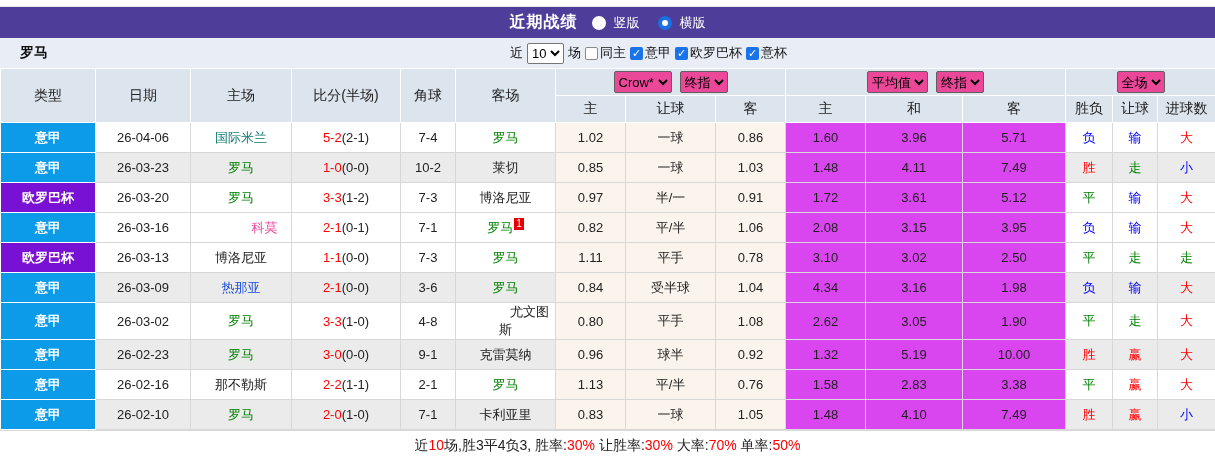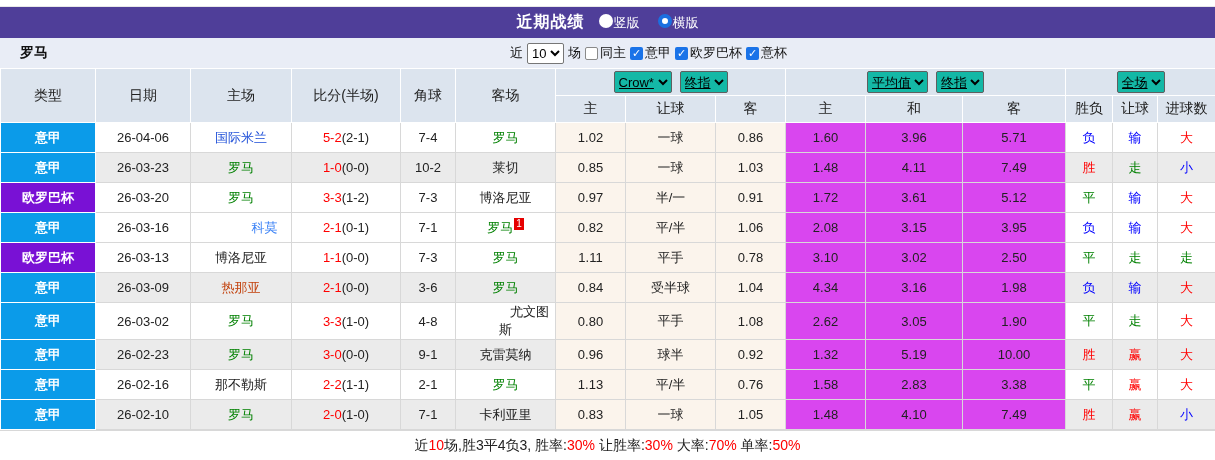--- a/index.html
+++ b/index.html
@@ -5,21 +5,21 @@
   * { box-sizing: border-box; margin: 0; padding: 0; }
   html, body { width: 1215px; height: 460px; overflow: hidden; background: #fff;
     font-family: "Liberation Sans", "DejaVu Sans", sans-serif; }
 
   .topbar { height: 7px; background: #ffffff; border-bottom: 1px solid #e8e8e8; }
 
   .titlebar { height: 31px; background: #4f3e99; display: flex; align-items: center;
     justify-content: center; color: #fff; gap: 14px; }
   .titlebar .title { font-size: 16px; font-weight: bold; letter-spacing: 1px; }
   .radio-group { display: flex; align-items: center; gap: 18px; font-size: 13px; }
-  .radio-item { display: flex; gap: 1px; cursor: pointer; }
+  .radio-item { display: flex; align-items: center; gap: 8px; cursor: pointer; }
   .radio-dot { width: 14px; height: 14px; border-radius: 50%; background: #fff; display: inline-block; }
   .radio-dot.checked { width: 14px; height: 14px; border: 4px solid #1b6fe0; background: #fff; }
 
   .filterbar { height: 30px; background: #e9edf6; display: flex; align-items: center;
     font-size: 13px; color: #111; }
   .team-name { font-weight: bold; font-size: 14px; margin-left: 20px; }
   .filter-controls { margin-left: auto; margin-right: 428px; display: flex; align-items: center; gap: 4px; }
   .filter-controls select { height: 21px; font-size: 13px; background: #fff;
     border: 1px solid #767676; border-radius: 2px; }
   .cb { width: 13px; height: 13px; display: inline-block; border-radius: 2px; position: relative; top: 0px; }
@@ -28,22 +28,22 @@
     text-align: center; font-weight: bold; }
   .cb-item { display: flex; align-items: center; gap: 2px; }
 
   table { width: 1215px; border-collapse: collapse; table-layout: fixed; }
   thead { background: #dce4ee; }
   thead tr { height: 27px; }
   thead td, thead th { border: 1px solid #ffffff; font-weight: normal; font-size: 14px;
     color: #222; text-align: center; vertical-align: middle; }
   thead { border-top: 1px solid #c9c9c9; }
   .hdr-selects { display: flex; justify-content: center; align-items: center; gap: 8px; }
-  .hdr-selects select { height: 22px; font-size: 13px; background: #14b8a6;
-    border: 1px solid #5f5f5f; border-radius: 2px; text-decoration: underline; }
+  .hdr-selects select { height: 22px; font-size: 13px; background: #ec4899;
+    border: 1px solid #5f5f5f; border-radius: 2px; }
 
   tbody tr { height: 30px; background: #fff; }
   tbody td { border: 1px solid #d8d8d8; text-align: center; vertical-align: middle;
     font-size: 13px; color: #222; }
   tbody tr.shaded td { background: #ebebeb; }
   td.c-league { border-color: #ffffff; color: #fff; font-weight: bold; font-size: 13px; }
   tbody tr.shaded td.c-league { background: inherit; }
   td.cream, tbody tr.shaded td.cream { background: #fbf4ec; }
   td.blue, tbody tr.shaded td.blue { background: #d946ef; }
   .score-main { color: #ff0000; }
@@ -155,21 +155,21 @@
       <td>客</td>
       <td>胜负</td>
       <td>让球</td>
       <td>进球数</td>
     </tr>
   </thead>
   <tbody>
       <tr>
     <td class="c-league" style="background: rgb(11, 155, 233);">意甲</td>
     <td>26-04-06</td>
-    <td><span style="color: #1d4ed8;">国际米兰</span></td>
+    <td><span style="color: #0f766e;">国际米兰</span></td>
     <td><span class="score-main">5-2</span><span class="score-half">(2-1)</span></td>
     <td>7-4</td>
     <td><span style="color: rgb(0, 128, 0);">罗马</span></td>
     <td class="cream">1.02</td>
     <td class="cream">一球</td>
     <td class="cream">0.86</td>
     <td class="blue">1.60</td>
     <td class="blue">3.96</td>
     <td class="blue">5.71</td>
     <td style="color: rgb(0, 0, 255);">负</td>
@@ -206,21 +206,21 @@
     <td class="blue">1.72</td>
     <td class="blue">3.61</td>
     <td class="blue">5.12</td>
     <td style="color: rgb(0, 128, 0);">平</td>
     <td style="color: rgb(0, 0, 255);">输</td>
     <td style="color: rgb(255, 0, 0);">大</td>
   </tr>
       <tr>
     <td class="c-league" style="background: rgb(11, 155, 233);">意甲</td>
     <td>26-03-16</td>
-    <td><span style="color: #3b82f6; margin-left: 47px;">科莫</span></td>
+    <td><span style="color: #ec4899; margin-left: 47px;">科莫</span></td>
     <td><span class="score-main">2-1</span><span class="score-half">(0-1)</span></td>
     <td>7-1</td>
     <td><span style="color: rgb(0, 128, 0);">罗马</span><span class="rc-badge">1</span></td>
     <td class="cream">0.82</td>
     <td class="cream">平/半</td>
     <td class="cream">1.06</td>
     <td class="blue">2.08</td>
     <td class="blue">3.15</td>
     <td class="blue">3.95</td>
     <td style="color: rgb(0, 0, 255);">负</td>
@@ -240,21 +240,21 @@
     <td class="blue">3.10</td>
     <td class="blue">3.02</td>
     <td class="blue">2.50</td>
     <td style="color: rgb(0, 128, 0);">平</td>
     <td style="color: rgb(0, 128, 0);">走</td>
     <td style="color: rgb(0, 128, 0);">走</td>
   </tr>
       <tr class="shaded">
     <td class="c-league" style="background: rgb(11, 155, 233);">意甲</td>
     <td>26-03-09</td>
-    <td><span style="color: #c2410c;">热那亚</span></td>
+    <td><span style="color: #1d4ed8;">热那亚</span></td>
     <td><span class="score-main">2-1</span><span class="score-half">(0-0)</span></td>
     <td>3-6</td>
     <td><span style="color: rgb(0, 128, 0);">罗马</span></td>
     <td class="cream">0.84</td>
     <td class="cream">受半球</td>
     <td class="cream">1.04</td>
     <td class="blue">4.34</td>
     <td class="blue">3.16</td>
     <td class="blue">1.98</td>
     <td style="color: rgb(0, 0, 255);">负</td>

